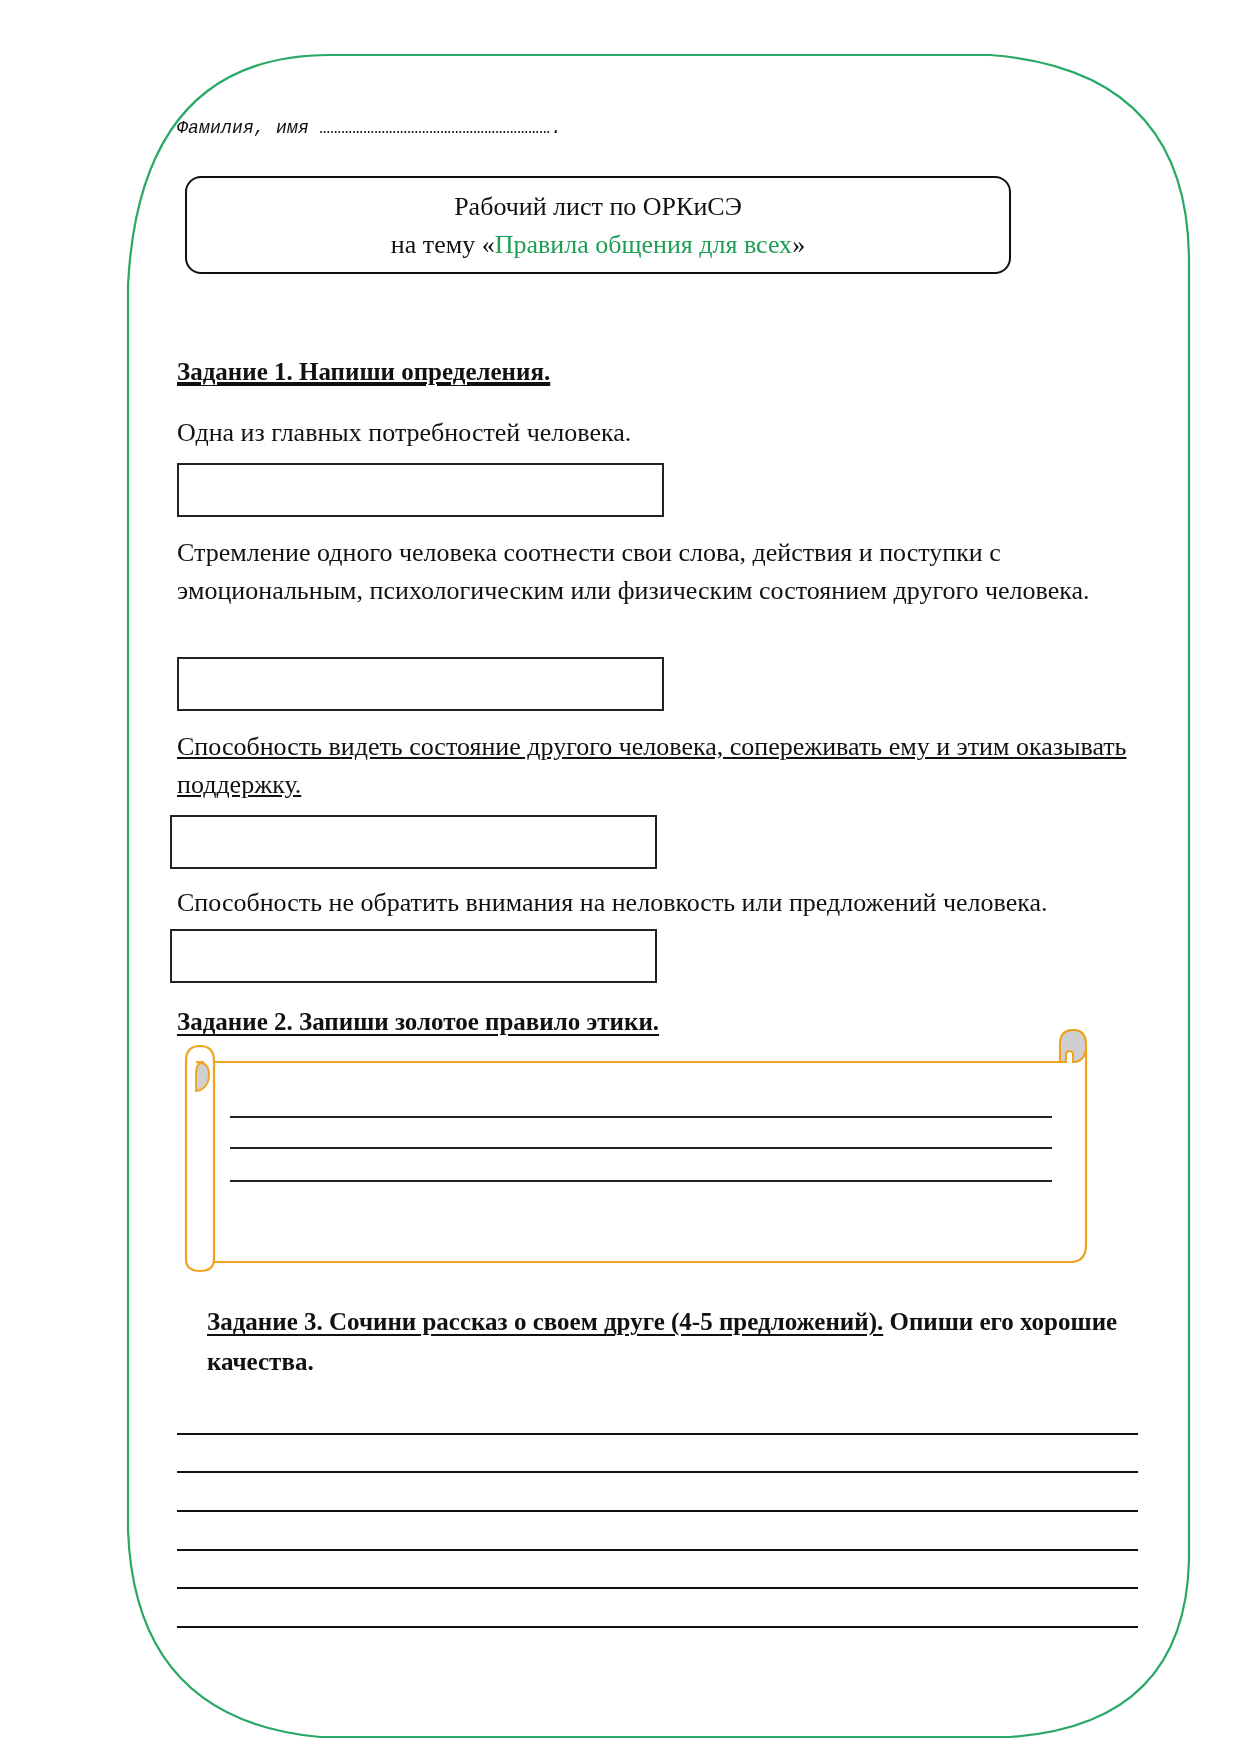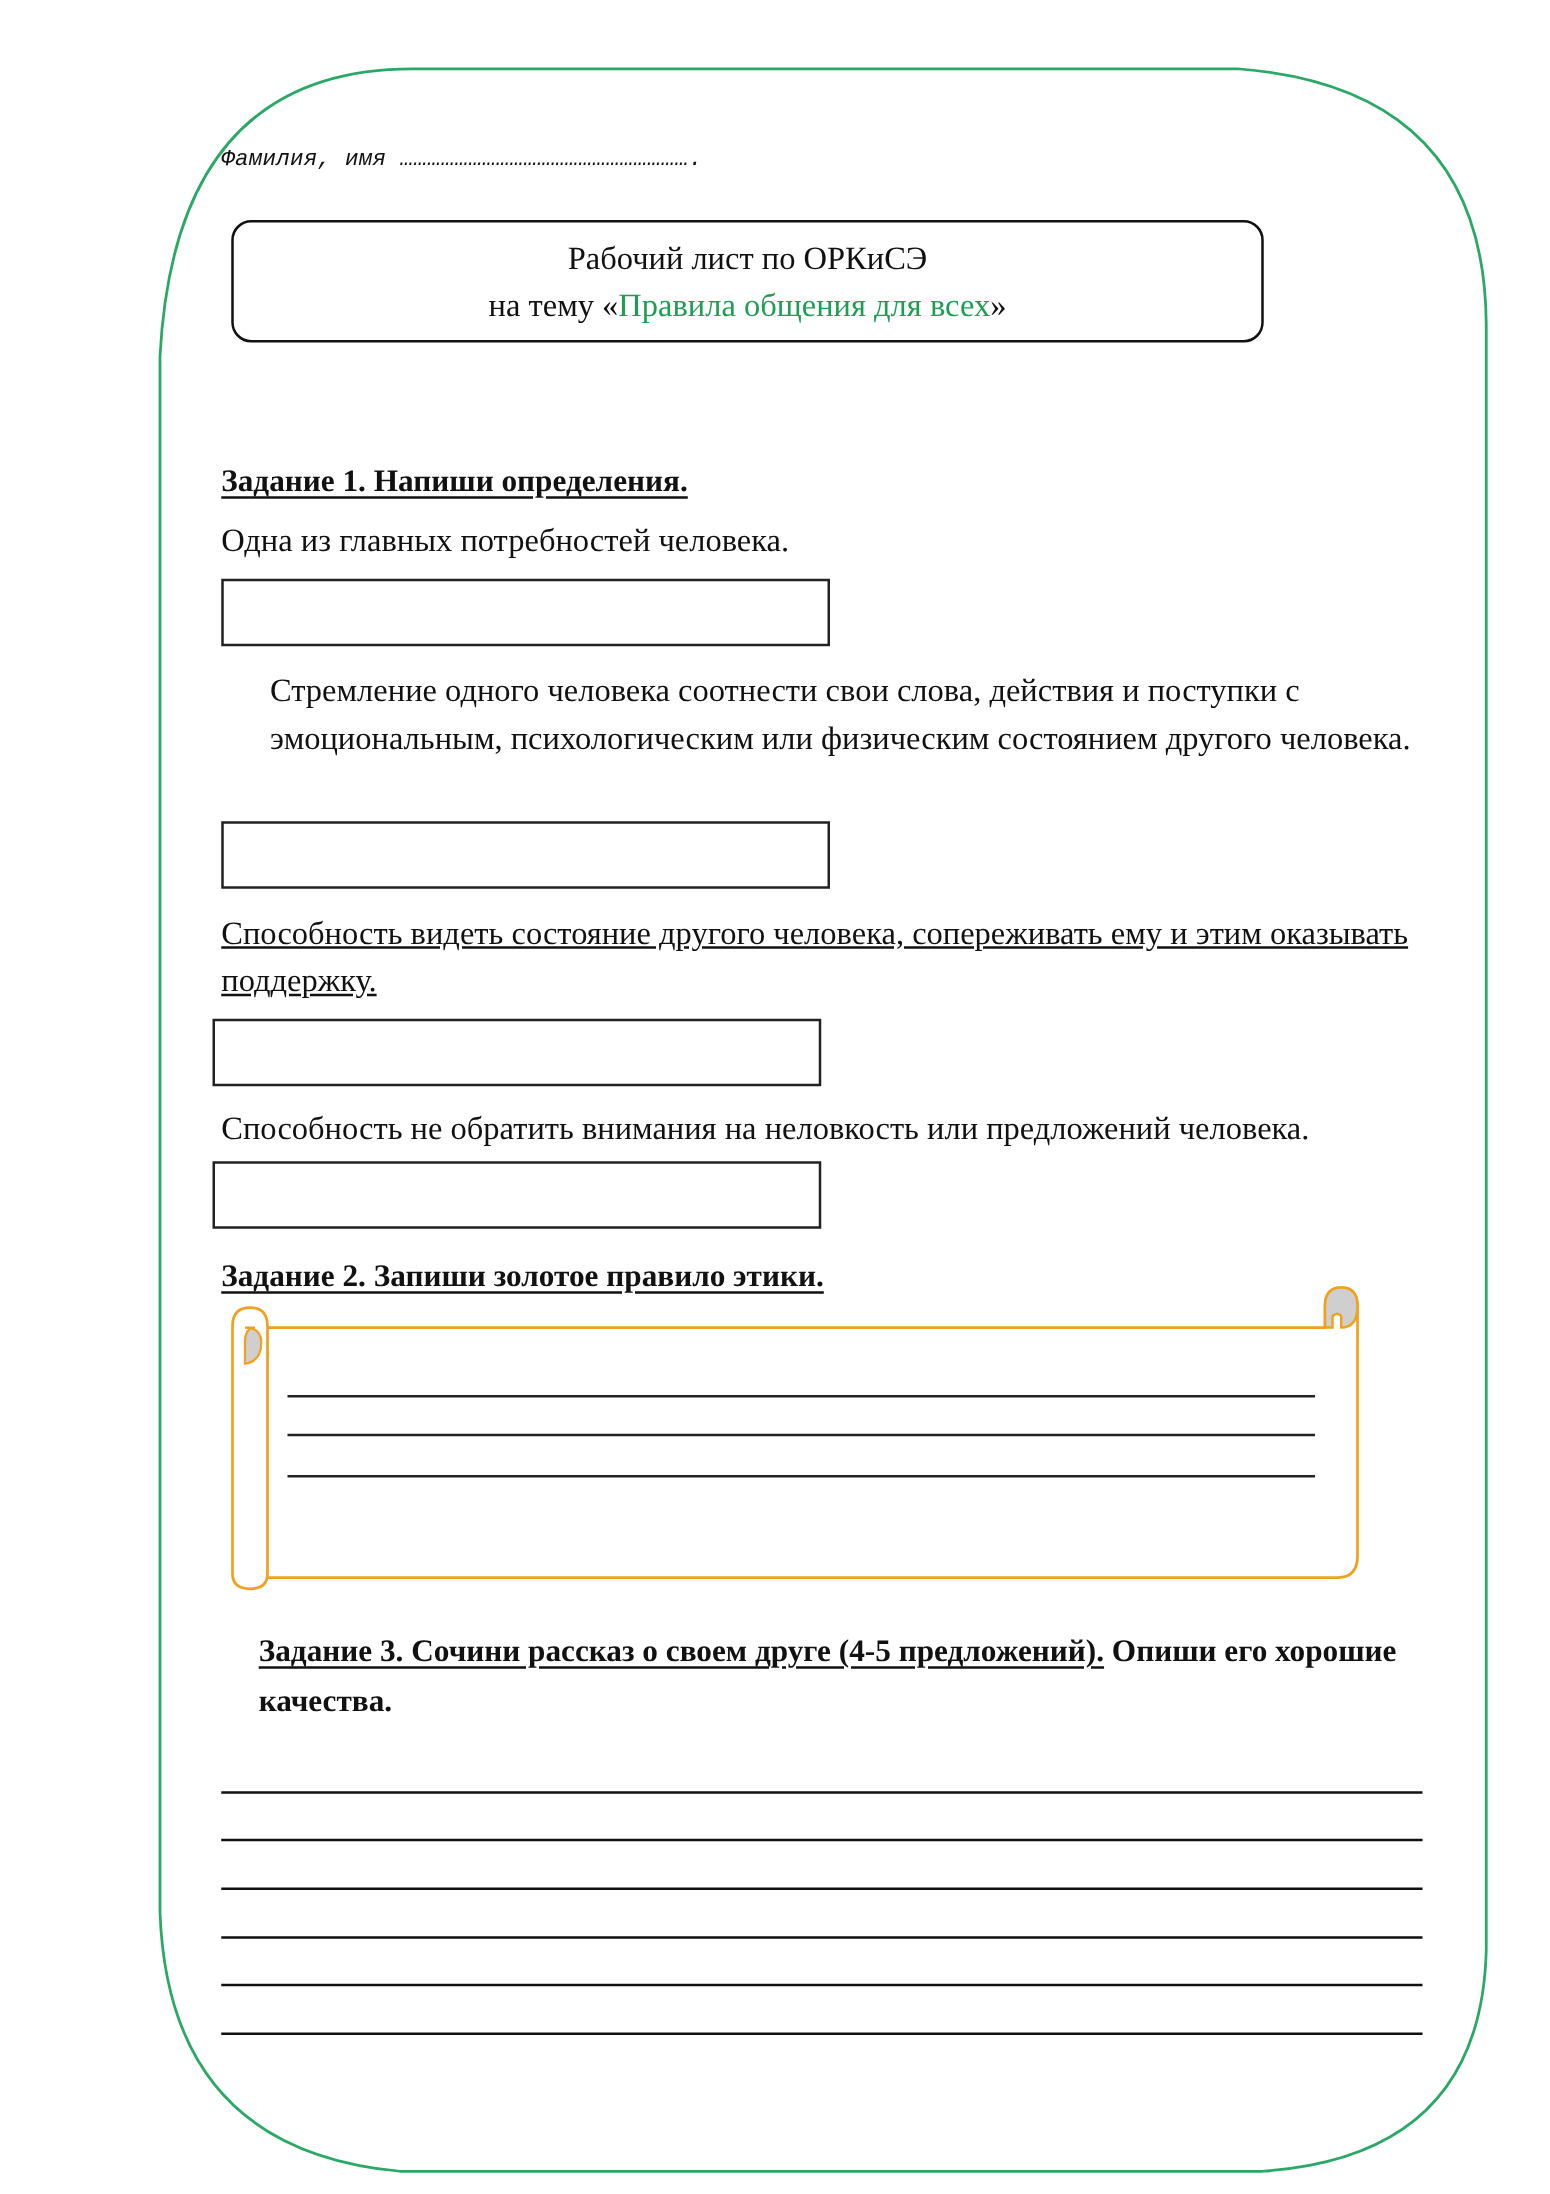--- a/index.html
+++ b/index.html
@@ -28,26 +28,26 @@
 <div class="abs name-line">
   <span>Фамилия, имя</span>
   <span>……………………………………………………….</span>
 </div>
 
 <div class="abs title-box">
   <div>Рабочий лист по ОРКиСЭ</div>
   <div><span>на тему «</span><span class="title-topic">Правила общения для всех</span><span>»</span></div>
 </div>
 
-<div class="abs task-heading" style="top:372px;"><span class="u">Задание 1. Напиши определения.</span></div>
+<div class="abs task-heading" style="top:358px;text-decoration:underline;"><span class="u">Задание 1. Напиши определения.</span></div>
 
 <div class="abs para" style="top:414px;">Одна из главных потребностей человека.</div>
 <div class="abs answer-box" style="left:177px; top:463px;"></div>
 
-<div class="abs para" style="top:534px;margin-left:39px;">Стремление одного человека соотнести свои слова, действия и поступки с эмоциональным, психологическим или физическим состоянием другого человека.</div>
+<div class="abs para" style="top:534px;">Стремление одного человека соотнести свои слова, действия и поступки с эмоциональным, психологическим или физическим состоянием другого человека.</div>
 <div class="abs answer-box" style="left:177px; top:657px;"></div>
 
 <div class="abs para" style="top:728px;text-decoration:underline;">Способность видеть состояние другого человека, сопереживать ему и этим оказывать поддержку.</div>
 <div class="abs answer-box" style="left:170px; top:815px;"></div>
 
 <div class="abs para" style="top:884px; width:1000px;">Способность не обратить внимания на неловкость или предложений человека.</div>
 <div class="abs answer-box" style="left:170px; top:929px;"></div>
 
 <div class="abs task-heading" style="top:1008px;"><span class="u">Задание 2. Запиши золотое правило этики.</span></div>
 

